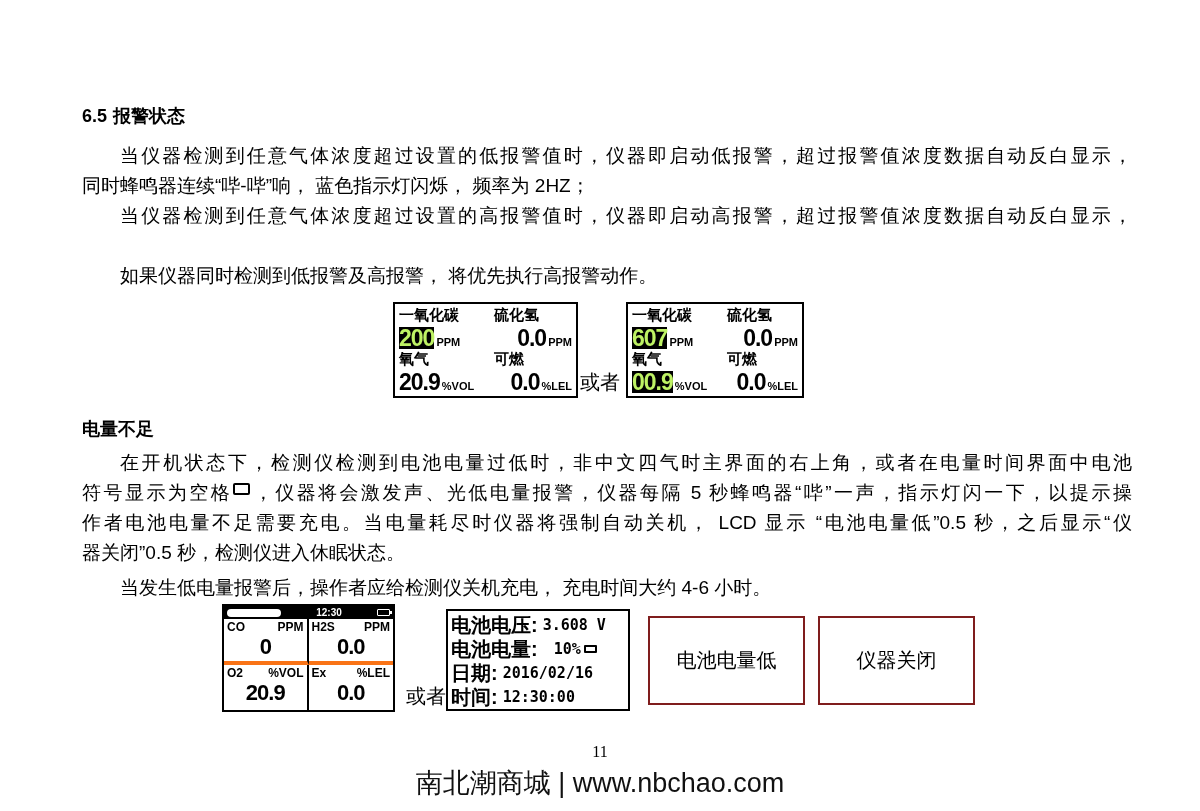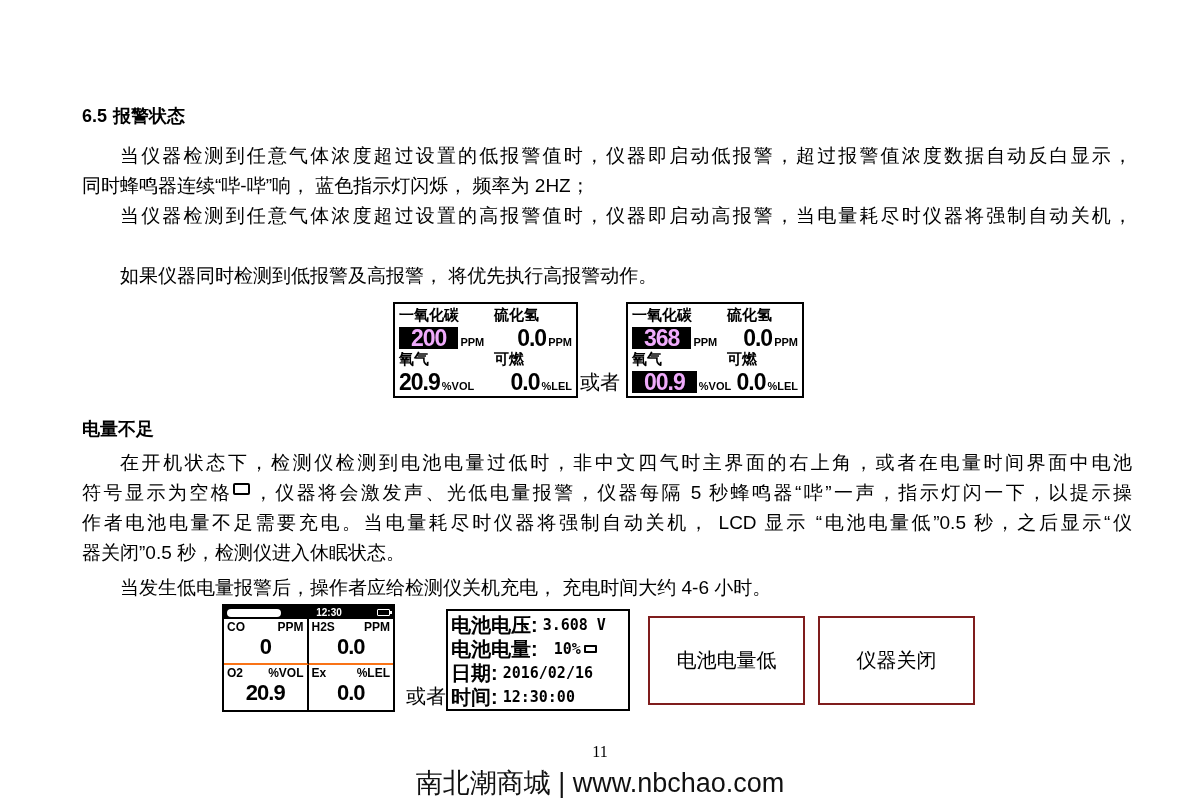--- a/index.html
+++ b/index.html
@@ -25,34 +25,34 @@
   .lcd {
     position:absolute; width:185px; height:96px; border:2px solid #000;
     padding:1px 4px; background:#fff;
   }
   .lcd-row { display:flex; height:22px; align-items:baseline; }
   .lcd-labels { font-weight:bold; font-size:15px; line-height:20px; }
   .lcd-labels .g1 { width:95px; }
   .vrow .g1 { width:95px; display:flex; align-items:baseline; }
   .vrow .g2 { flex:1; display:flex; align-items:baseline; justify-content:flex-end; }
   .val { font-size:23px; font-weight:bold; letter-spacing:-1px; line-height:22px; }
-  .val.inv { background:#000; color:#f0abfc; padding:0 12px; }
+  .val.inv { background:#000; color:#bef264; padding:0 0; }
   .unit { font-size:11px; font-weight:bold; margin-left:2px; }
   .or-text { position:absolute; font-size:20px; }
   
   .main-lcd { position:absolute; left:222px; top:604px; width:173px; height:108px; border:2px solid #000; }
   .statusbar { height:13px; background:#000; display:flex; align-items:center; justify-content:space-between; padding:0 3px; }
   .blob { width:54px; height:8px; background:#fff; border-radius:4px; }
   .sb-time { color:#fff; font-size:10px; font-weight:bold; line-height:1; }
   .sb-batt { width:13px; height:7px; border:1px solid #fff; border-radius:1px; position:relative; }
   .sb-batt::after { content:""; position:absolute; right:-3px; top:1px; width:2px; height:3px; background:#fff; }
   .grid { display:grid; grid-template-columns:1fr 1fr; grid-template-rows:1fr 1fr; height:91px; }
   .cell { padding:1px 3px; }
   .cell.br { border-right:2px solid #000; }
-  .cell.bb { border-bottom:2px solid #f97316; }
+  .cell.bb { border-bottom:4px solid #f97316; }
   .cell-head { display:flex; justify-content:space-between; font-size:12px; font-weight:bold; line-height:14px; }
   .cell-val { text-align:center; font-size:22px; font-weight:bold; line-height:26px; letter-spacing:-1px; }
   
   .batt-screen {
     position:absolute; left:446px; top:609px; width:184px; height:102px;
     border:2px solid #000; padding:2px 3px 0 3px;
   }
   .bs-row { display:flex; align-items:center; height:24px; font-weight:bold; }
   .bs-label { font-size:20px; }
   .bs-value { font-family:"DejaVu Sans Mono", monospace; font-size:15px; margin-left:5px; letter-spacing:0; }
@@ -78,21 +78,21 @@
   <div class="heading">
     <span class="num">6.5</span><span>报警状态</span>
   </div>
 
   <div class="tblock" style="top:141px;">
     <span class="line indent just">当仪器检测到任意气体浓度超过设置的低报警值时，仪器即启动低报警，超过报警值浓度数据自动反白显示，</span>
     <span class="line">同时蜂鸣器连续“哔-哔”响， 蓝色指示灯闪烁， 频率为 2HZ；</span>
   </div>
 
   <div class="tblock" style="top:201px;">
-    <span class="line indent just">当仪器检测到任意气体浓度超过设置的高报警值时，仪器即启动高报警，当电量耗尽时仪器将强制自动关机，</span>
+    <span class="line indent just">当仪器检测到任意气体浓度超过设置的高报警值时，仪器即启动高报警，超过报警值浓度数据自动反白显示，</span>
   </div>
 
   <div class="tblock" style="top:261px;">
     <span class="line indent">如果仪器同时检测到低报警及高报警， 将优先执行高报警动作。</span>
   </div>
 
   <div class="lcd" style="left:393px; top:302px;">
     <div class="lcd-row lcd-labels">
       <span class="g1">一氧化碳</span>
       <span>硫化氢</span>
@@ -125,21 +125,21 @@
 
   <span class="or-text" style="left:580px; top:369px;">或者</span>
 
   <div class="lcd" style="left:626px; top:302px; width:178px;">
     <div class="lcd-row lcd-labels">
       <span class="g1">一氧化碳</span>
       <span>硫化氢</span>
     </div>
     <div class="lcd-row vrow">
       <span class="g1">
-          <span class="val inv">368</span>
+          <span class="val inv">607</span>
           <span class="unit">PPM</span>
         </span>
       <span class="g2">
           <span class="val">0.0</span>
           <span class="unit">PPM</span>
         </span>
     </div>
     <div class="lcd-row lcd-labels">
       <span class="g1">氧气</span>
       <span>可燃</span>

